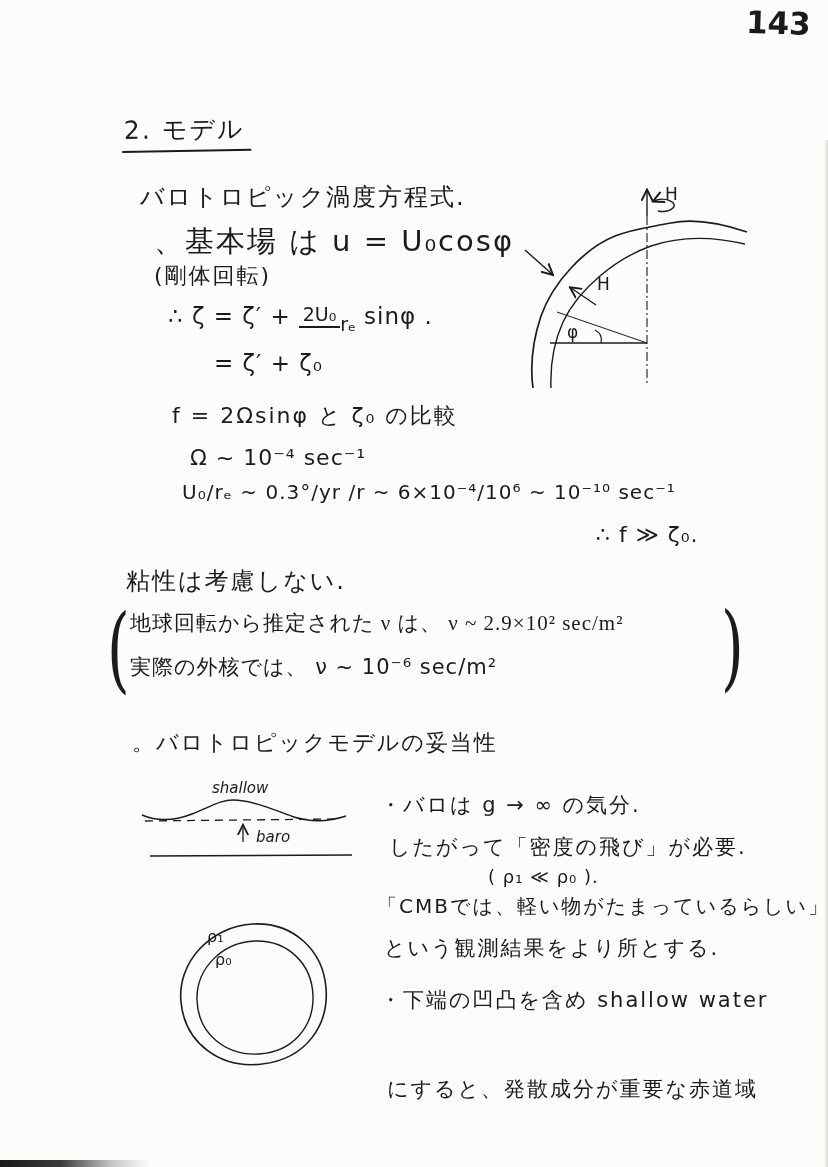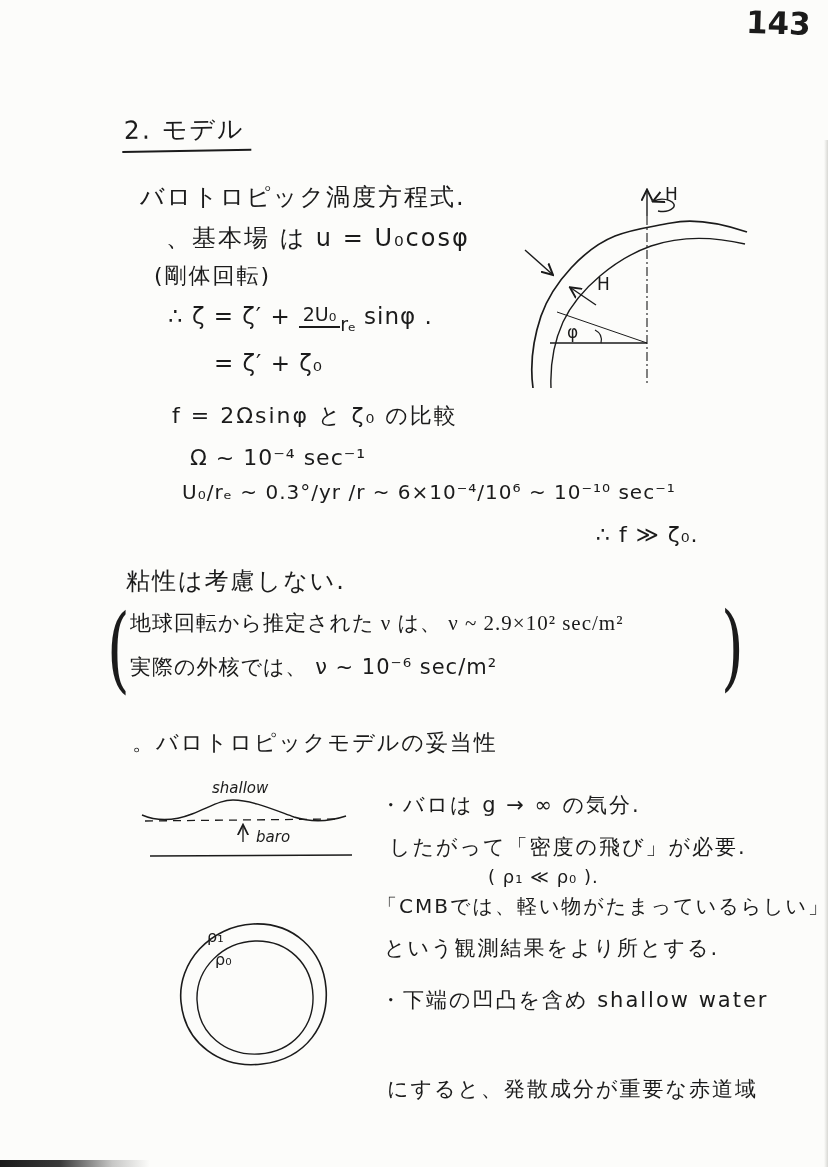--- a/index.html
+++ b/index.html
@@ -9,21 +9,21 @@
     background:#fcfcfa;
     overflow:hidden;
     font-family:"DejaVu Sans",sans-serif;
     color:#1b1b1b;
   }
   .hw{position:absolute;white-space:nowrap;line-height:1.25;letter-spacing:1px;}
   .jp{letter-spacing:2px;}
   #page-number{left:746px;top:4px;font-size:31px;font-weight:bold;transform:rotate(2deg);letter-spacing:0;}
   #heading{left:122px;top:114px;font-size:25px;border-bottom:2px solid #1b1b1b;padding:0 6px 5px 2px;transform:rotate(-1deg);}
   #vort-title{left:140px;top:182px;font-size:24px;}
-  #basic-field{left:166px;top:223px;font-size:24px;}
+  #basic-field{left:154px;top:223px;font-size:29px;}
   #rigid{left:154px;top:262px;font-size:22px;}
   #eq1{left:168px;top:297px;font-size:23px;display:flex;align-items:center;gap:8px;}
   .frac{display:inline-flex;flex-direction:row;align-items:center;font-size:19px;line-height:1.1;letter-spacing:0;}
   .frac .num{border-bottom:2px solid #1b1b1b;padding:0 4px 1px 4px;}
   .frac .den{padding-top:17px;}
   #eq2{left:214px;top:349px;font-size:23px;}
   #cmp-title{left:172px;top:402px;font-size:22px;}
   #cmp-omega{left:190px;top:444px;font-size:22px;}
   #cmp-u0re{left:182px;top:480px;font-size:20px;}
   #cmp-concl{left:596px;top:521px;font-size:22px;}

